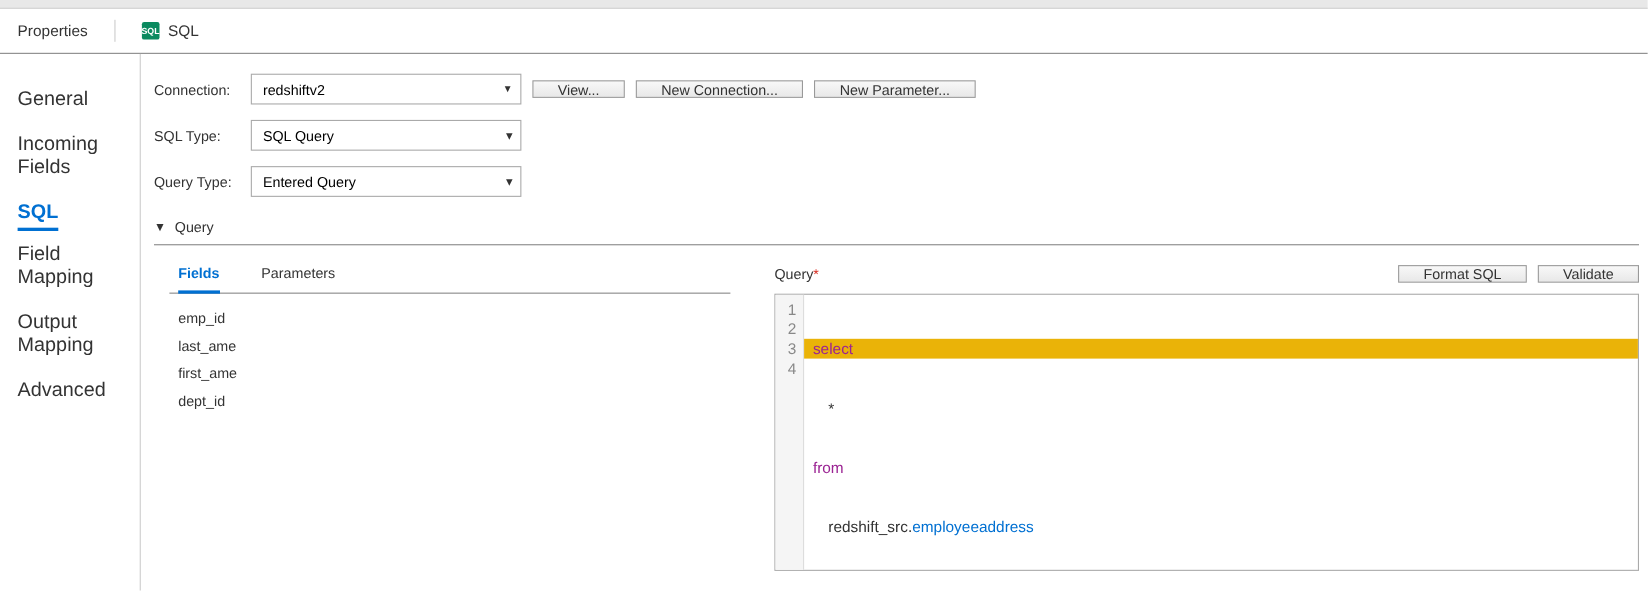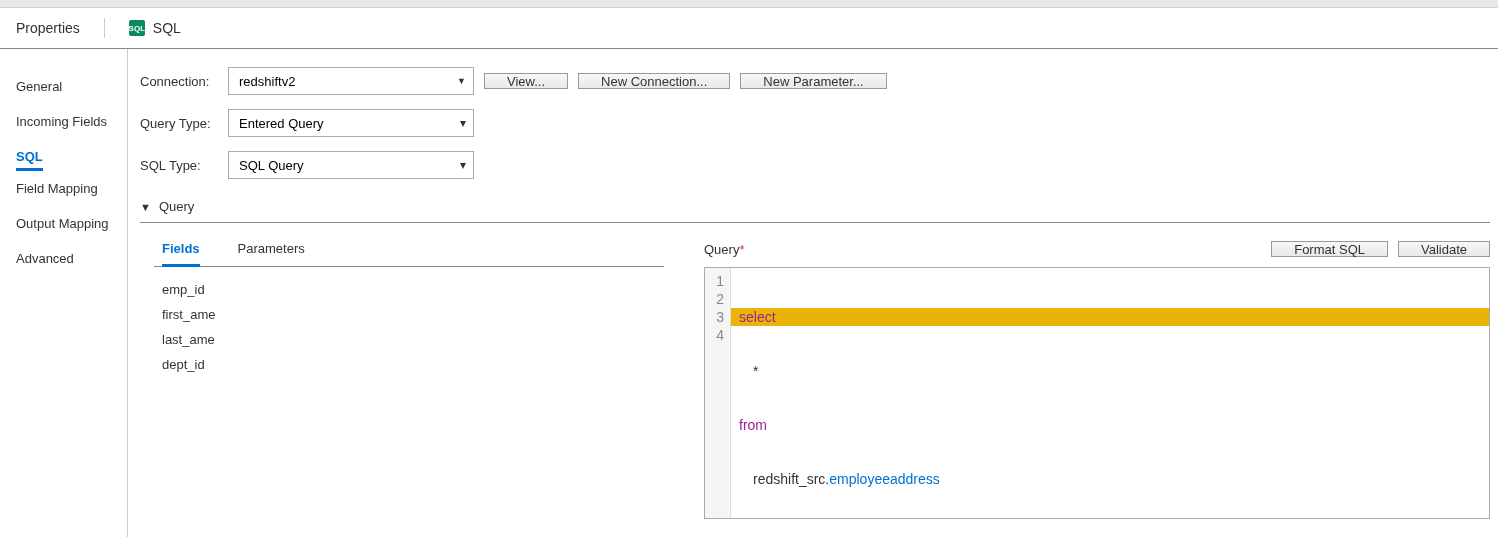--- a/index.html
+++ b/index.html
@@ -32,21 +32,21 @@
     .main-layout { display: flex; }
     
     .sidebar {
       width: 128px;
       padding: 20px 0 20px 16px;
       border-right: 1px solid #ccc;
     }
     .sidebar-item {
       padding: 10px 0;
       cursor: pointer;
-      font-size: 13px;
+      font-size: 18px;
       color: #333;
     }
     .sidebar-item.active {
       color: #0070d2;
       font-weight: bold;
       border-bottom: 3px solid #0070d2;
       width: fit-content;
       padding-bottom: 4px;
     }
     
@@ -213,53 +213,53 @@
         <select class="form-select">
           <option>redshiftv2</option>
         </select>
       </span>
       <button class="btn">View...</button>
       <button class="btn">New Connection...</button>
       <button class="btn">New Parameter...</button>
     </div>
 
     <div class="form-row">
+      <span class="form-label">SQL Type:</span>
+      <span class="select-wrap small-caret">
+        <select class="form-select">
+          <option>SQL Query</option>
+        </select>
+      </span>
+    </div>
+
+    <div class="form-row">
       <span class="form-label">Query Type:</span>
       <span class="select-wrap small-caret">
         <select class="form-select">
           <option>Entered Query</option>
         </select>
       </span>
     </div>
 
-    <div class="form-row">
-      <span class="form-label">SQL Type:</span>
-      <span class="select-wrap small-caret">
-        <select class="form-select">
-          <option>SQL Query</option>
-        </select>
-      </span>
-    </div>
-
     <div class="query-section">
       <div class="query-toggle">
         <span class="toggle-caret">▼</span>
         <span>Query</span>
       </div>
 
       <div class="query-body">
         <div class="fields-panel">
           <div class="fields-tabs">
             <div class="fields-tab active">Fields</div>
             <div class="fields-tab">Parameters</div>
           </div>
           <div class="fields-list">
             <div class="field-item">emp_id</div>
+            <div class="field-item">last_ame</div>
             <div class="field-item">first_ame</div>
-            <div class="field-item">last_ame</div>
             <div class="field-item">dept_id</div>
           </div>
         </div>
 
         <div class="editor-panel">
           <div class="editor-header">
             <span>
               <span class="editor-label">Query</span><span class="required">*</span>
             </span>
             <div class="editor-buttons">

